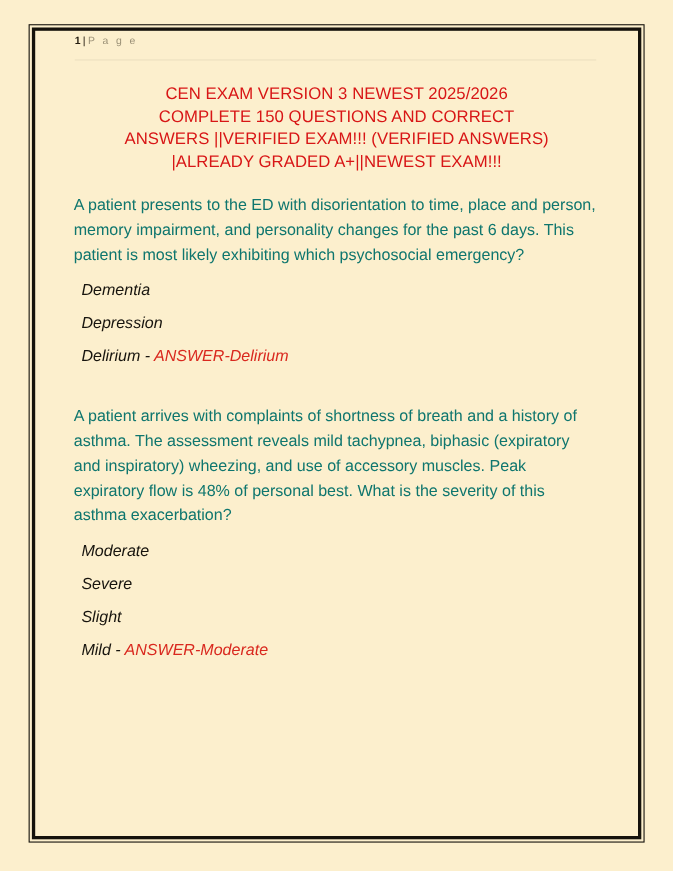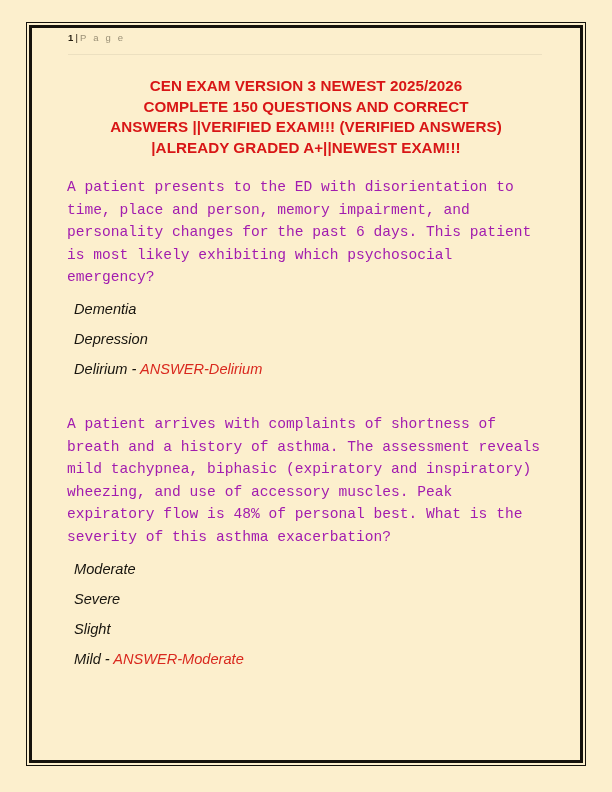--- a/index.html
+++ b/index.html
@@ -85,38 +85,37 @@
     margin-top: 2px;
     margin-left: 2px;
     margin-right: 4px;
   }
 
   
   .doc-title {
     margin: 21px 0 0 0;
     text-align: center;
     color: #d81616;
-    font-weight: bold;
+    font-weight: normal;
     font-size: 15.2px;
     line-height: 20.5px;
     letter-spacing: 0.05px;
   }
   .doc-title .tline { display: block; }
 
   
   .qa-block { margin-top: 18px; }
   .qa-block + .qa-block { margin-top: 35px; }
 
   .q-stem {
-    color: #a21caf;
+    color: #0f766e;
     font-size: 14.6px;
     line-height: 22.6px;
     margin: 0;
     padding-left: 1px;
-    font-family: Liberation Mono, monospace;
   }
 
   .options {
     list-style: none;
     margin: 11px 0 0 0;
     padding: 0 0 0 8px;
   }
   .options li {
     color: #17140e;
     font-size: 14.6px;

